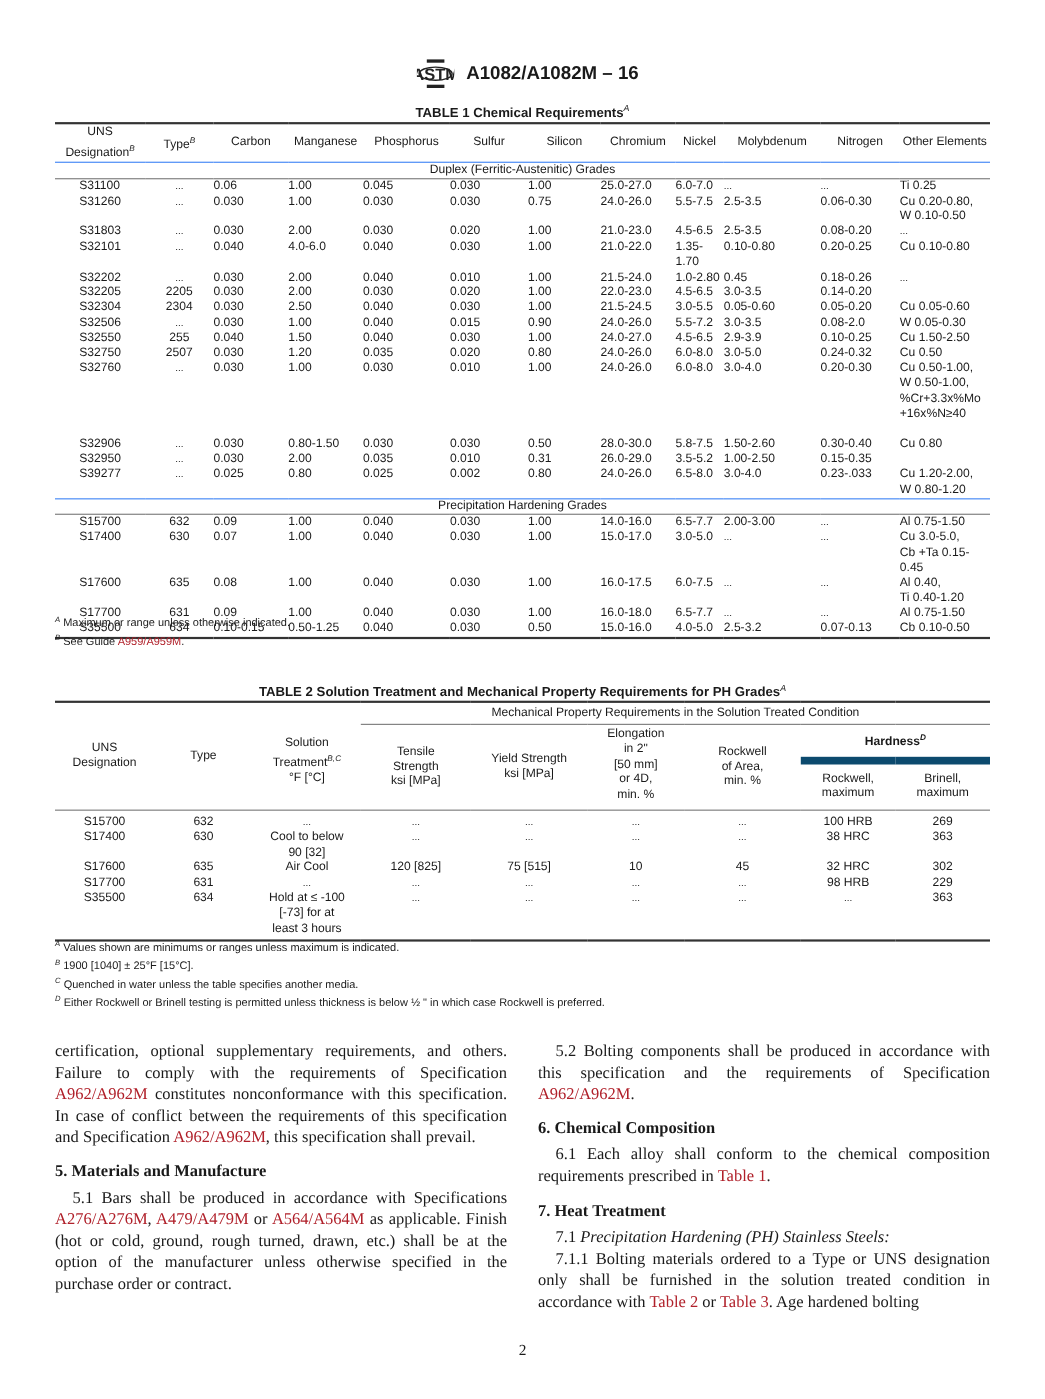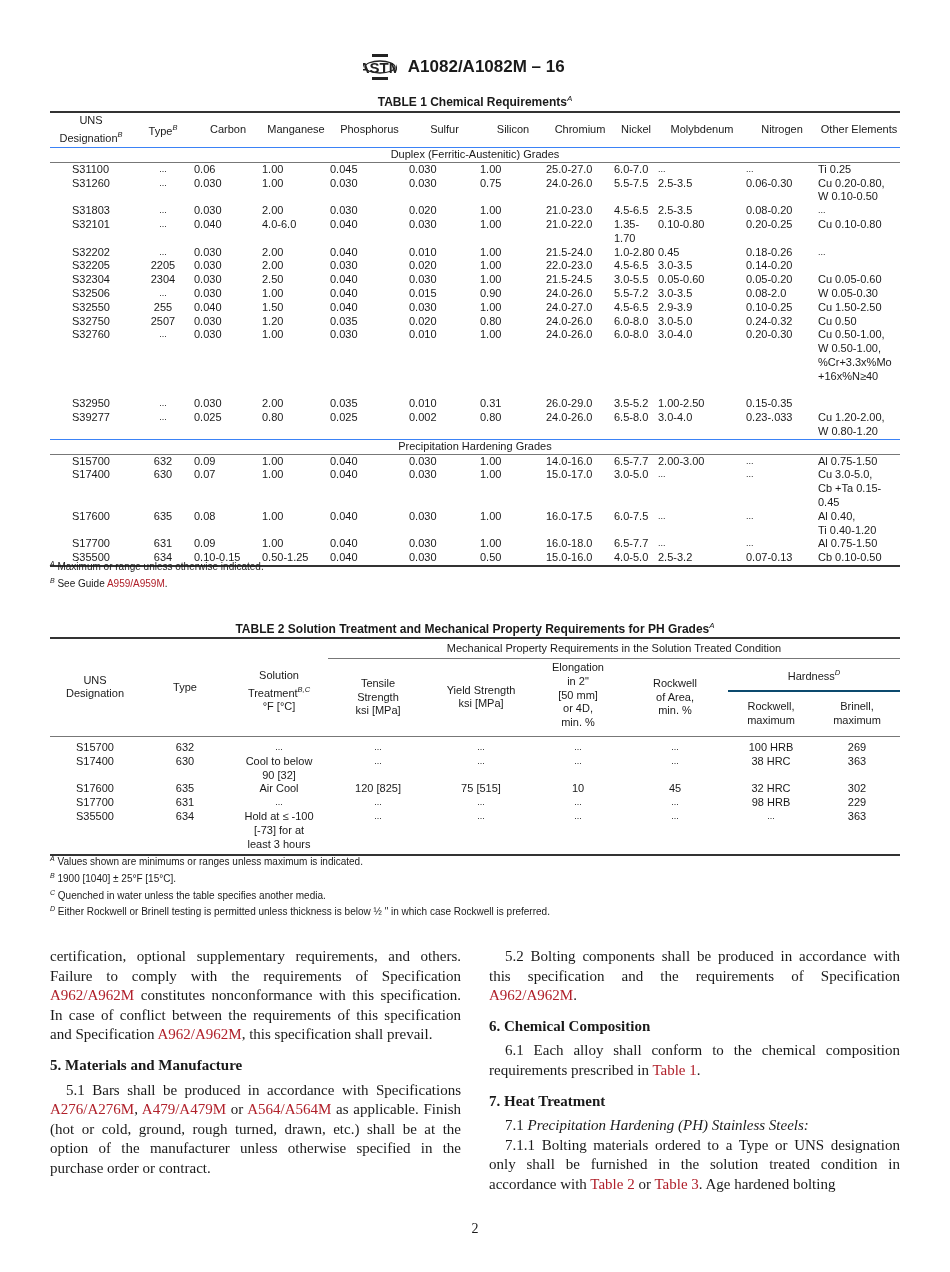--- a/index.html
+++ b/index.html
@@ -1,20 +1,20 @@
 <!DOCTYPE html>
 <html><head>
 <meta charset="utf-8">
 <style>
   html, body { margin: 0; padding: 0; background: #ffffff; }
   body { width: 950px; height: 1272px; position: relative; overflow: hidden; color: #1a1a1a; }
   .sans { font-family: "Liberation Sans", "DejaVu Sans", sans-serif; }
   .serif { font-family: Liberation Serif, serif; }
 
-  .header { position: absolute; top: 52px; left: 0; width: 928px; text-align: center; }
+  .header { position: absolute; top: 52px; left: 16px; width: 928px; text-align: center; }
   .header .logo { display: inline-block; vertical-align: middle; width: 34px; height: 30px; margin-right: 6px; }
   .header .doc-id { display: inline-block; vertical-align: middle; font-size: 17px; font-weight: bold; }
 
   .table-title { position: absolute; left: 50px; width: 850px; text-align: center; font-size: 12px; font-weight: bold; }
   .table-title sup { font-style: italic; font-weight: normal; font-size: 8px; }
 
   table.t { position: absolute; left: 50px; width: 850px; border-collapse: collapse; font-size: 11px; }
   table.t td, table.t th { padding: 0; font-weight: normal; line-height: 13.8px; vertical-align: top; }
   table.t thead tr.top th { border-top: 2px solid #333; }
   table.t .hdr-bottom { border-bottom: 1px solid #777; }
@@ -274,20 +274,36 @@
         <td>0.20-0.30</td>
         <td>
           <div style="min-height: 13.8px;">Cu 0.50-1.00,</div>
           <div style="min-height: 13.8px;">W 0.50-1.00,</div>
           <div style="min-height: 13.8px;">%Cr+3.3x%Mo</div>
           <div style="min-height: 13.8px;">+16x%N≥40</div>
           <div style="min-height: 13.8px;"></div>
         </td>
       </tr>
       <tr>
+        <td class="c-uns">S32906</td>
+        <td class="c-type ell">...</td>
+        <td>0.030</td>
+        <td>0.80-1.50</td>
+        <td>0.030</td>
+        <td>0.030</td>
+        <td>0.50</td>
+        <td>28.0-30.0</td>
+        <td>5.8-7.5</td>
+        <td>1.50-2.60</td>
+        <td>0.30-0.40</td>
+        <td>
+          <div style="min-height: 13.8px;">Cu 0.80</div>
+        </td>
+      </tr>
+      <tr>
         <td class="c-uns">S32950</td>
         <td class="c-type ell">...</td>
         <td>0.030</td>
         <td>2.00</td>
         <td>0.035</td>
         <td>0.010</td>
         <td>0.31</td>
         <td>26.0-29.0</td>
         <td>3.5-5.2</td>
         <td>1.00-2.50</td>
@@ -427,21 +443,21 @@
       <th rowspan="3" class="hdr-bottom"><span>UNS</span><br><span>Designation</span></th>
       <th rowspan="3" class="hdr-bottom">Type</th>
       <th rowspan="3" class="hdr-bottom" style="vertical-align:top;padding-top:30px;"><span>Solution</span><br><span>Treatment</span><span class="sup">B,C</span><br><span>°F [°C]</span></th>
       <th colspan="6" style="border-bottom:1px solid #777;height:19px;">Mechanical Property Requirements in the Solution Treated Condition</th>
     </tr>
     <tr>
       <th rowspan="2" class="hdr-bottom"><span>Tensile</span><br><span>Strength</span><br><span>ksi [MPa]</span></th>
       <th rowspan="2" class="hdr-bottom"><span>Yield Strength</span><br><span>ksi [MPa]</span></th>
       <th rowspan="2" class="hdr-bottom" style="padding:2px 0 6px 0;"><span>Elongation</span><br><span>in 2"</span><br><span>[50 mm]</span><br><span>or 4D,</span><br><span>min. %</span></th>
       <th rowspan="2" class="hdr-bottom"><span>Rockwell</span><br><span>of Area,</span><br><span>min. %</span></th>
-      <th colspan="2" style="border-bottom:2px solid #0c4a6e;height:28px;"><span>Hardness</span><span class="sup">D</span></th>
+      <th colspan="2" style="border-bottom:7px solid #0c4a6e;height:28px;font-weight:bold;"><span>Hardness</span><span class="sup">D</span></th>
     </tr>
     <tr>
       <th class="hdr-bottom" style="height:40px;"><span>Rockwell,</span><br><span>maximum</span></th>
       <th class="hdr-bottom"><span>Brinell,</span><br><span>maximum</span></th>
     </tr>
   </thead>
   <tbody id="t2-body">
       <tr>
         <td style="padding-top: 4px;">S15700</td>
         <td style="padding-top: 4px;">632</td>

